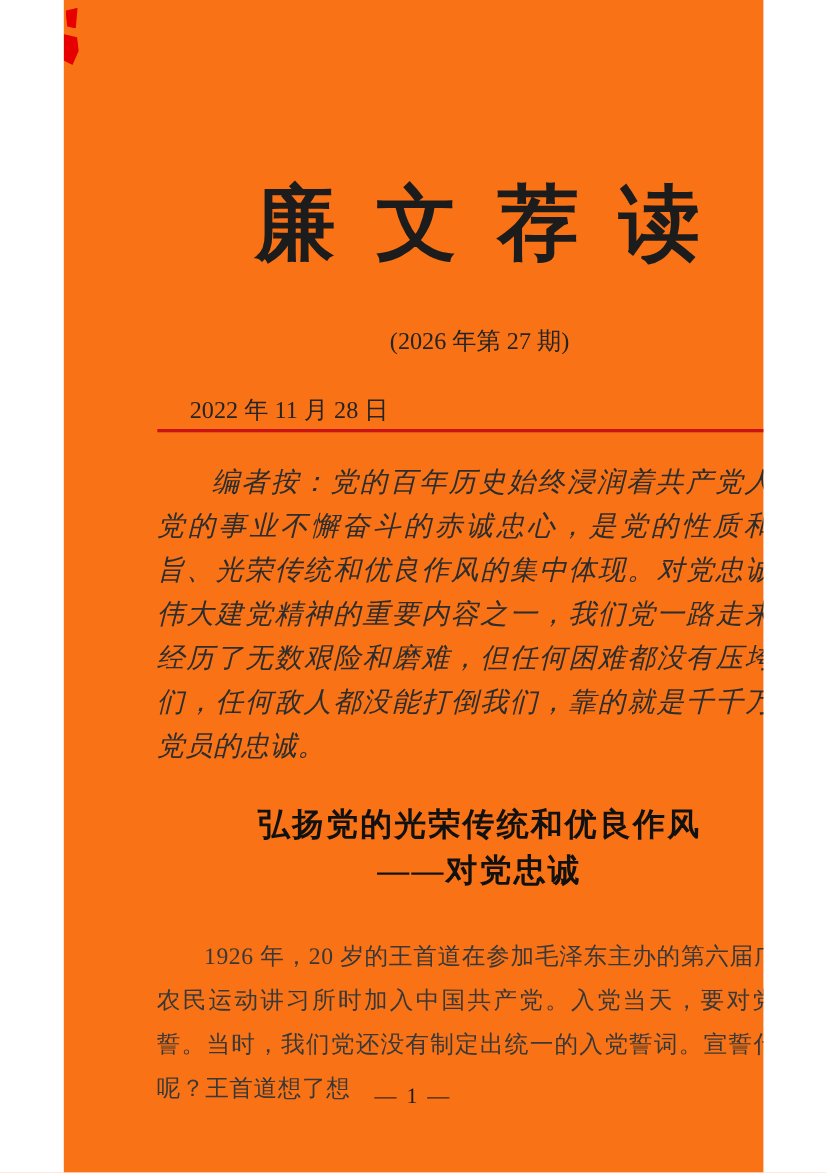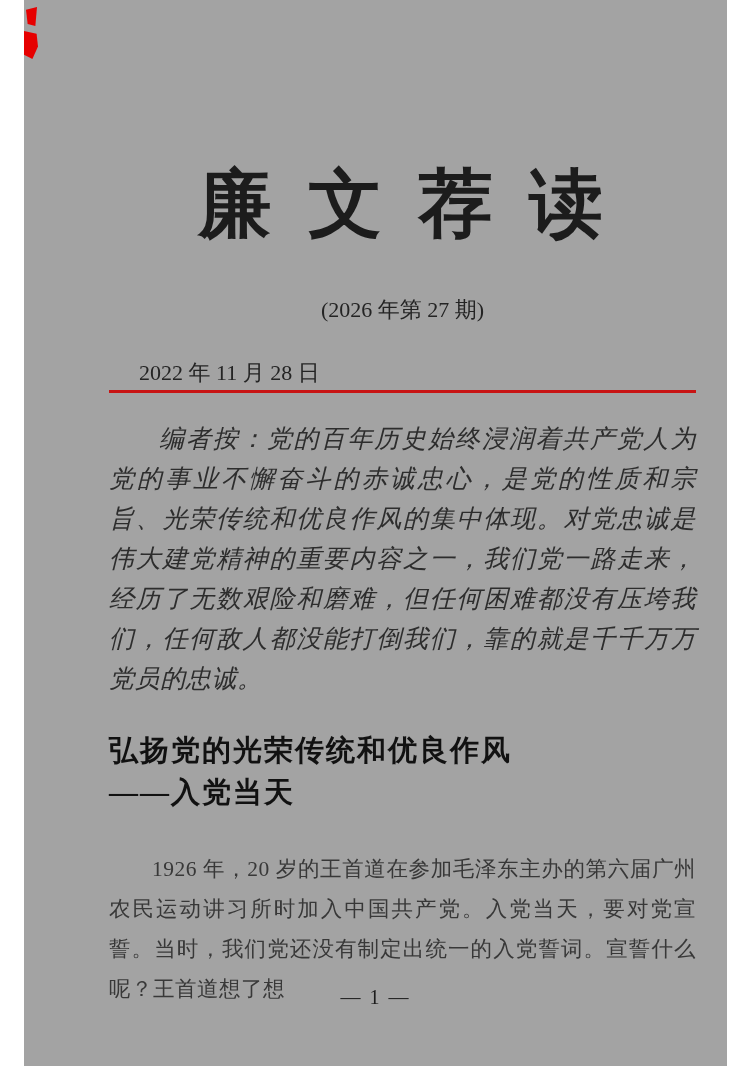--- a/index.html
+++ b/index.html
@@ -2,24 +2,24 @@
 <html><head>
 <meta charset="utf-8">
 <style>
   html, body {
     margin: 0;
     padding: 0;
     background: #ffffff;
   }
   .page {
     position: relative;
-    width: 703px;
+    width: 636px;
     height: 1066px;
     margin: 0 auto;
-    background: #a3a3a3;
+    background: #f97316;
     overflow: hidden;
     font-family: "Liberation Serif", "DejaVu Serif", serif;
     color: #1c1c1c;
   }
   .content {
     position: absolute;
     left: 85px;
     top: 0;
     width: 587px;
   }
@@ -57,20 +57,21 @@
     font-size: 25px;
     line-height: 40px;
     text-align: justify;
     text-indent: 2em;
     font-style: italic;
     letter-spacing: 0.6px;
     color: #2d2d2d;
   }
   .article-heading {
     margin-top: 30px;
+    text-align: center;
     font-weight: bold;
     font-size: 29px;
     line-height: 42px;
     letter-spacing: 2px;
     color: #111111;
   }
   .article-body {
     margin-top: 36px;
     font-size: 21.5px;
     line-height: 40px;
@@ -136,21 +137,21 @@
     <div class="issue-line">(2026 年第 27 期)</div>
 
     <div class="date-line">2022 年 11 月 28 日</div>
 
     <div class="red-rule"></div>
 
     <div class="editor-note">编者按：党的百年历史始终浸润着共产党人为党的事业不懈奋斗的赤诚忠心，是党的性质和宗旨、光荣传统和优良作风的集中体现。对党忠诚是伟大建党精神的重要内容之一，我们党一路走来，经历了无数艰险和磨难，但任何困难都没有压垮我们，任何敌人都没能打倒我们，靠的就是千千万万党员的忠诚。</div>
 
     <div class="article-heading">
       <div>弘扬党的光荣传统和优良作风</div>
-      <div>——入党当天</div>
+      <div>——对党忠诚</div>
     </div>
 
     <div class="article-body">
       <p>1926 年，20 岁的王首道在参加毛泽东主办的第六届广州农民运动讲习所时加入中国共产党。入党当天，要对党宣誓。当时，我们党还没有制定出统一的入党誓词。宣誓什么呢？王首道想了想</p>
     </div>
 
   </div>
 
   <div class="page-footer">— 1 —</div>
 

